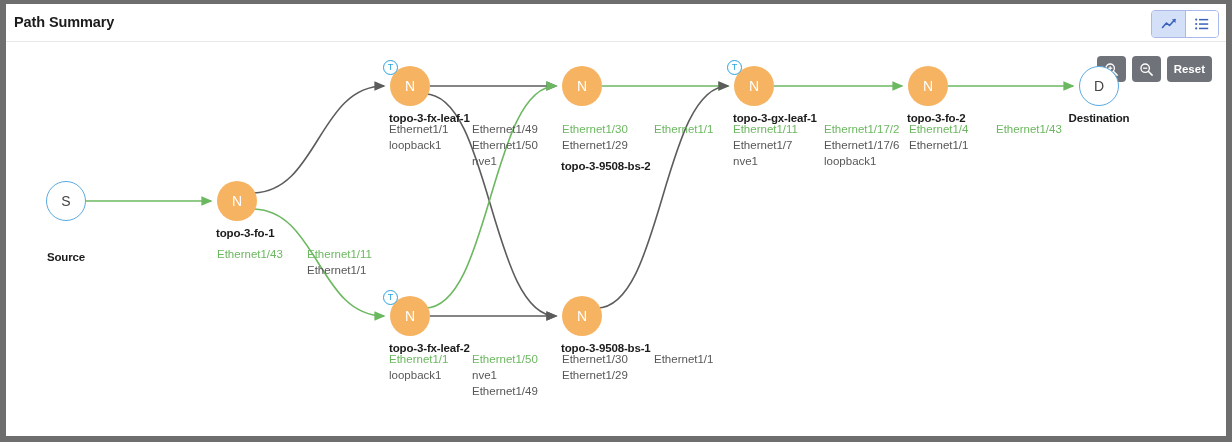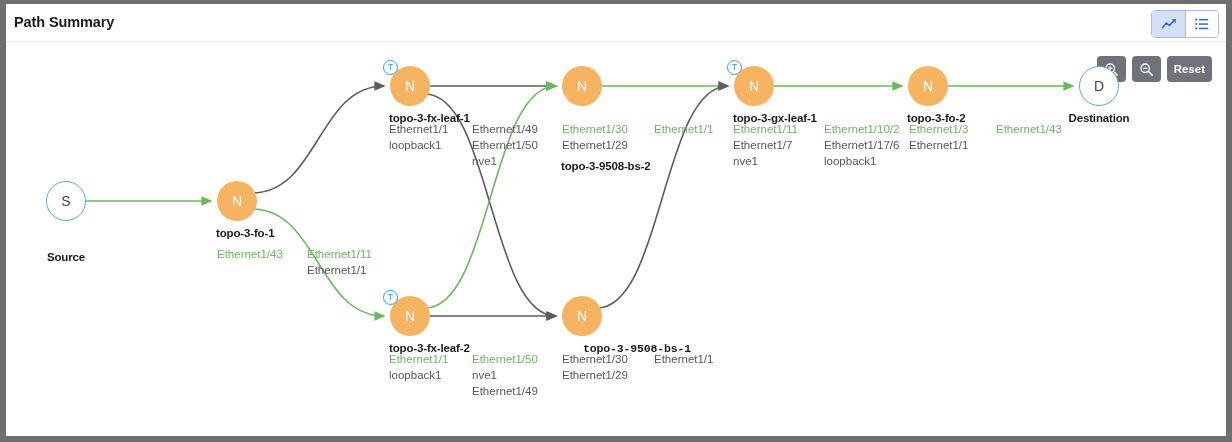--- a/index.html
+++ b/index.html
@@ -260,21 +260,21 @@
           <div class="t-badge">T</div>
         </div>
         <div class="node-label" style="top: 300px; left: 383px;">topo-3-fx-leaf-2</div>
         <div class="node" style="left: 576px; top: 44px;">
           <div class="node-circle orange">N</div>
         </div>
         <div class="node-label" style="top: 70px; left: 555px; margin-top: 48px;">topo-3-9508-bs-2</div>
         <div class="node" style="left: 576px; top: 274px;">
           <div class="node-circle orange">N</div>
         </div>
-        <div class="node-label" style="top: 300px; left: 577px; font-family: Liberation Mono, monospace;">topo-3-9508-bs-1</div>
+        <div class="node-label" style="top: 300px; left: 555px;">topo-3-9508-bs-1</div>
         <div class="node" style="left: 748px; top: 44px;">
           <div class="node-circle orange">N</div>
           <div class="t-badge">T</div>
         </div>
         <div class="node-label" style="top: 70px; left: 727px;">topo-3-gx-leaf-1</div>
         <div class="node" style="left: 922px; top: 44px;">
           <div class="node-circle orange">N</div>
         </div>
         <div class="node-label" style="top: 70px; left: 901px;">topo-3-fo-2</div>
         <div class="node" style="left: 1093px; top: 44px;">
@@ -303,26 +303,26 @@
         </div>
         <div class="iface-col" style="left: 648px; top: 79px;">
           <div class="iface green">Ethernet1/1</div>
         </div>
         <div class="iface-col" style="left: 727px; top: 79px;">
           <div class="iface green">Ethernet1/11</div>
           <div class="iface gray">Ethernet1/7</div>
           <div class="iface gray">nve1</div>
         </div>
         <div class="iface-col" style="left: 818px; top: 79px;">
-          <div class="iface green">Ethernet1/10/2</div>
+          <div class="iface green">Ethernet1/17/2</div>
           <div class="iface gray">Ethernet1/17/6</div>
           <div class="iface gray">loopback1</div>
         </div>
         <div class="iface-col" style="left: 903px; top: 79px;">
-          <div class="iface green">Ethernet1/3</div>
+          <div class="iface green">Ethernet1/4</div>
           <div class="iface gray">Ethernet1/1</div>
         </div>
         <div class="iface-col" style="left: 990px; top: 79px;">
           <div class="iface green">Ethernet1/43</div>
         </div>
         <div class="iface-col" style="left: 383px; top: 309px;">
           <div class="iface green">Ethernet1/1</div>
           <div class="iface gray">loopback1</div>
         </div>
         <div class="iface-col" style="left: 466px; top: 309px;">

